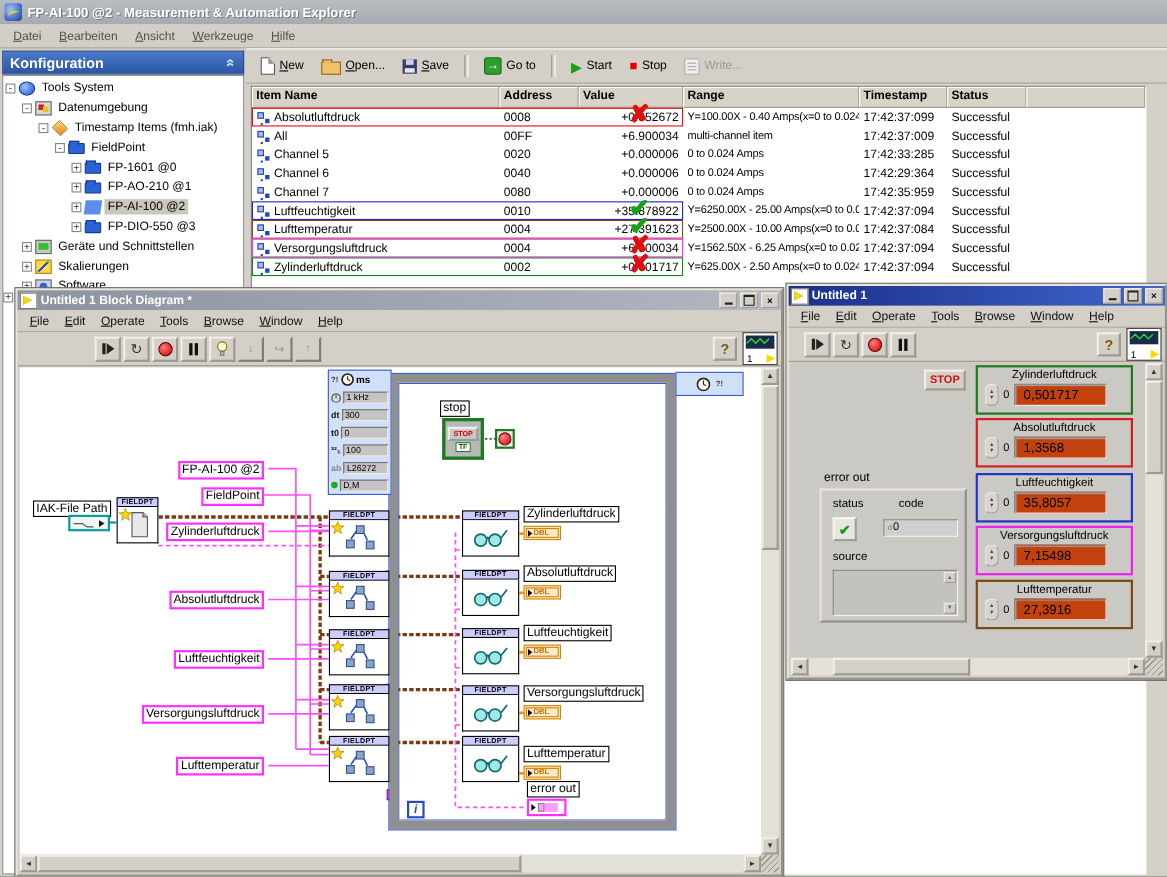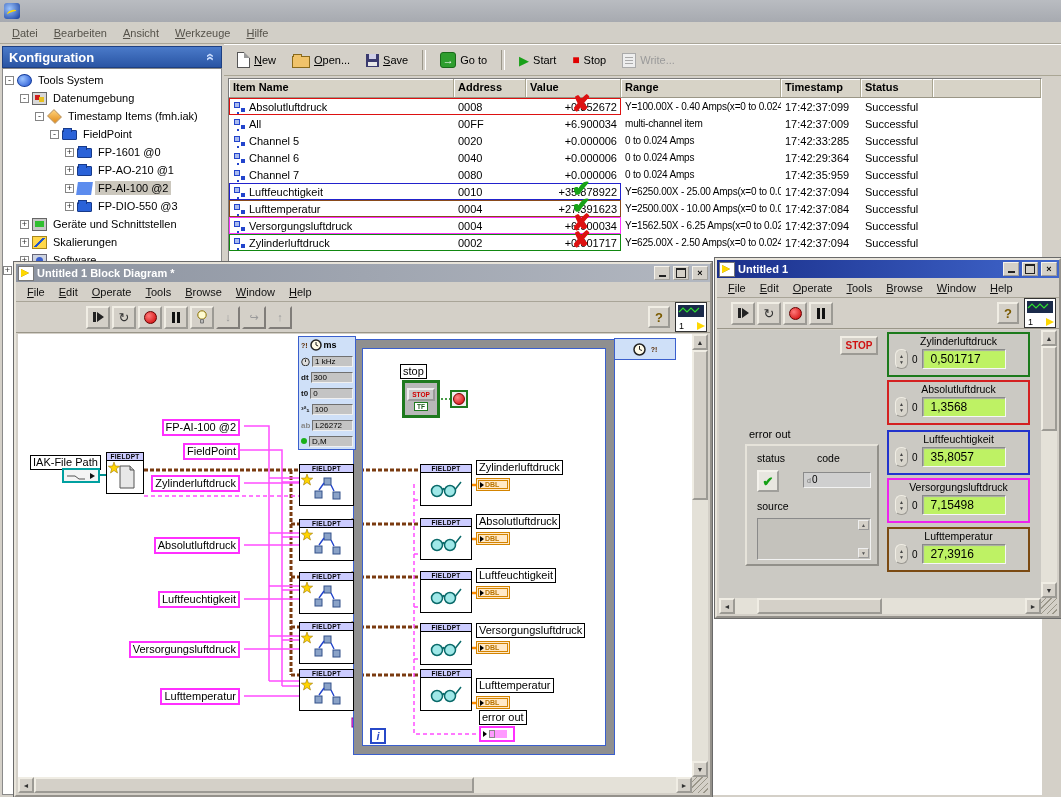--- a/index.html
+++ b/index.html
@@ -183,21 +183,21 @@
     color:#d01010;font-weight:bold;font-size:10px;display:flex;align-items:center;justify-content:center;box-sizing:border-box;}
   .fp-group{position:absolute;left:168px;width:143px;height:45px;border:2px solid var(--c,#333);box-sizing:border-box;}
   .fp-groups .fp-group:nth-of-type(1){top:2px}.fp-groups .fp-group:nth-of-type(2){top:50px}
   .fp-groups .fp-group:nth-of-type(3){top:100px}.fp-groups .fp-group:nth-of-type(4){top:148px}
   .fp-groups .fp-group:nth-of-type(5){top:197px}
   .fp-glabel{text-align:center;font-size:10.5px;padding-top:1px;white-space:nowrap;overflow:hidden;}
   .fp-grow{display:flex;align-items:center;margin-top:2px;padding-left:6px;gap:4px;}
   .fp-spin{width:13px;height:20px;border:1px outset #f0ede4;border-radius:6px;background:#d8d5cc;display:flex;
     flex-direction:column;align-items:center;justify-content:center;font-size:5px;color:#444;box-sizing:border-box;line-height:6px;}
   .fp-zero{font-size:10px;}
-  .fp-val{width:84px;height:20px;background:#bef264;border:1px solid;border-color:#8a8a8a #f6f6f6 #f6f6f6 #8a8a8a;
+  .fp-val{width:84px;height:20px;background:#c2410c;border:1px solid;border-color:#8a8a8a #f6f6f6 #f6f6f6 #8a8a8a;
     box-shadow:inset 1px 1px 1px #a8a8a8;font-size:12px;line-height:19px;padding-left:8px;box-sizing:border-box;}
   .fp-errlabel{position:absolute;left:30px;top:98px;font-size:11px;}
   .fp-cluster{position:absolute;left:26px;top:114px;width:134px;height:122px;border:2px outset #e6e3da;
     background:#cbc9c3;box-sizing:border-box;}
   .fp-cluster .slabel{position:absolute;font-size:10.5px;}
   .chk-btn{position:absolute;left:10px;top:24px;width:22px;height:22px;background:#e8e6e0;border:2px outset #f4f2ec;
     box-sizing:border-box;display:flex;align-items:center;justify-content:center;color:#15a015;font-weight:bold;font-size:13px;}
   .code-field{position:absolute;left:56px;top:26px;width:68px;height:16px;background:#cfcfcf;border:1px solid;
     border-color:#8a8a8a #f2f2f2 #f2f2f2 #8a8a8a;box-sizing:border-box;font-size:10px;line-height:14px;padding-left:3px;}
   .code-field .radix{font-size:7px;color:#777;margin-right:1px;}
@@ -207,20 +207,21 @@
     font-size:5px;text-align:center;line-height:9px;color:#555;box-sizing:border-box;}
 </style>
 </head>
 <body>
 
 <div id="screen">
 
   <div>
     <div class="max-title">
       <span class="ni-icon"></span>
+      <span class="max-title-text">FP-AI-100 @2 - Measurement &amp; Automation Explorer</span>
     </div>
     <div class="max-menu">
       <span class="mitem">Datei</span>
         <span class="mitem">Bearbeiten</span>
         <span class="mitem">Ansicht</span>
         <span class="mitem">Werkzeuge</span>
         <span class="mitem">Hilfe</span>
     </div>
 
     <div class="kf-header">

